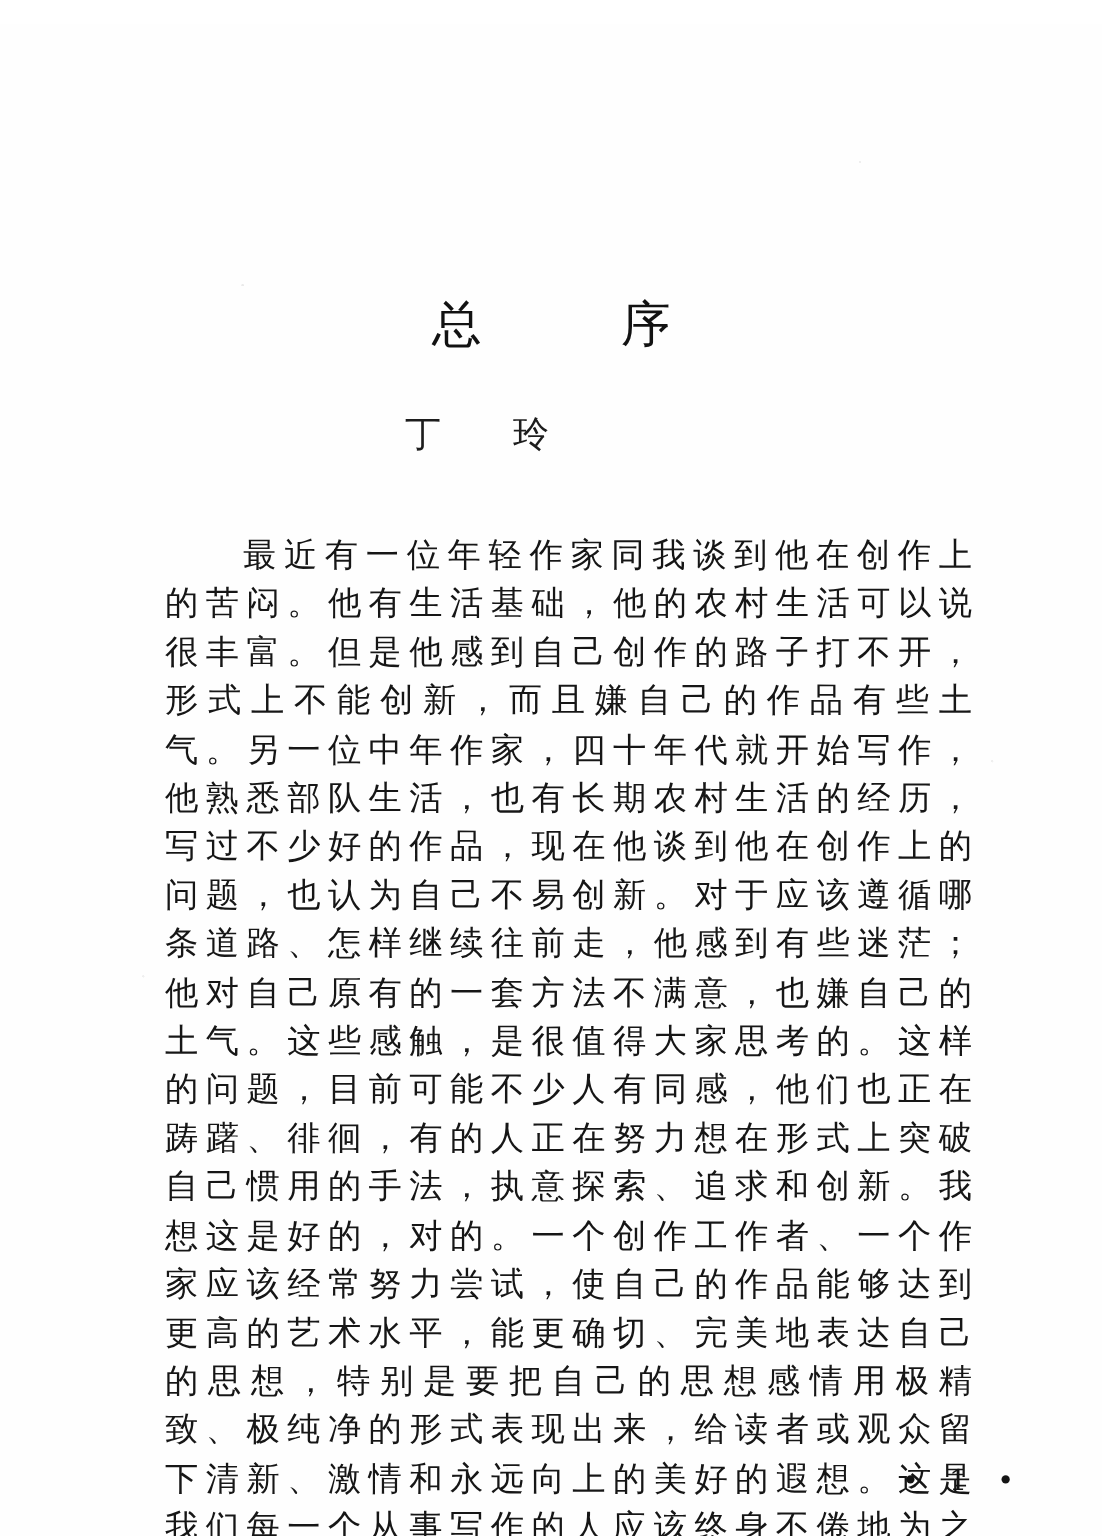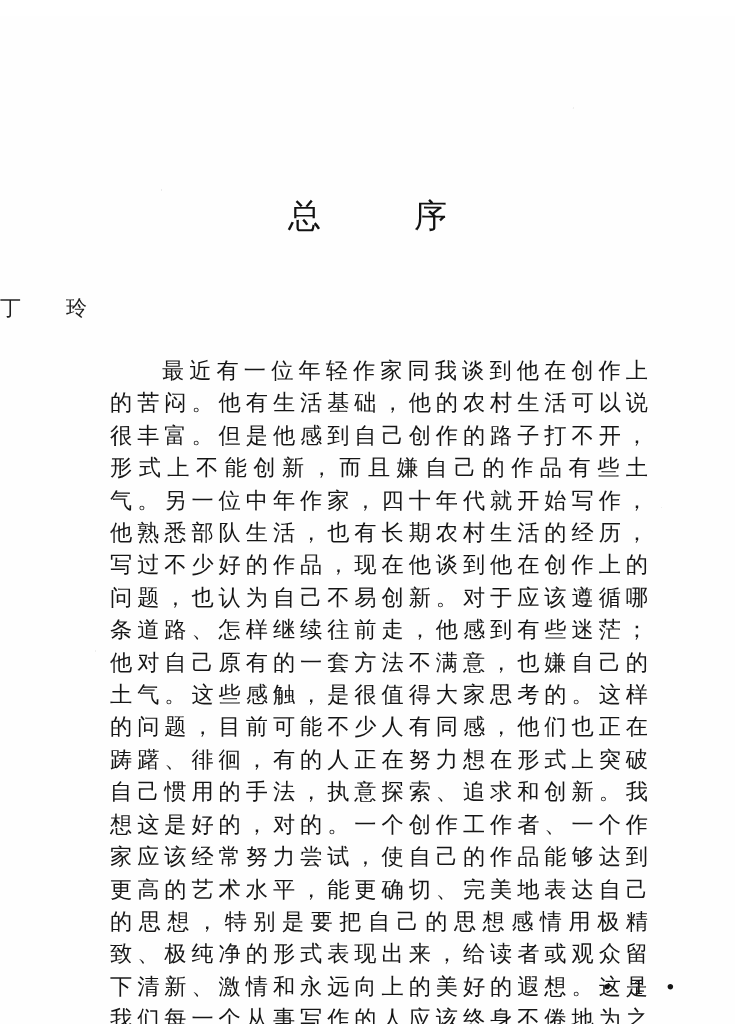--- a/index.html
+++ b/index.html
@@ -49,25 +49,25 @@
     letter-spacing: 30px;
     text-indent: 30px;
     font-weight: 500;
     font-family: "DejaVu Serif", "Liberation Serif", serif;
     color: #121212;
   }
 
   
   .byline {
     position: absolute;
-    top: 277px;
+    top: 258px;
     left: 0;
     width: 648px;
-    text-align: left;
-    font-size: 21px;
+    text-align: center;
+    font-size: 24px;
     line-height: 30px;
     letter-spacing: 12px;
     color: #1d1d1d;
     font-family: "DejaVu Serif", "Liberation Serif", serif;
   }
 
   
   .body-text {
     position: absolute;
     top: 338px;

